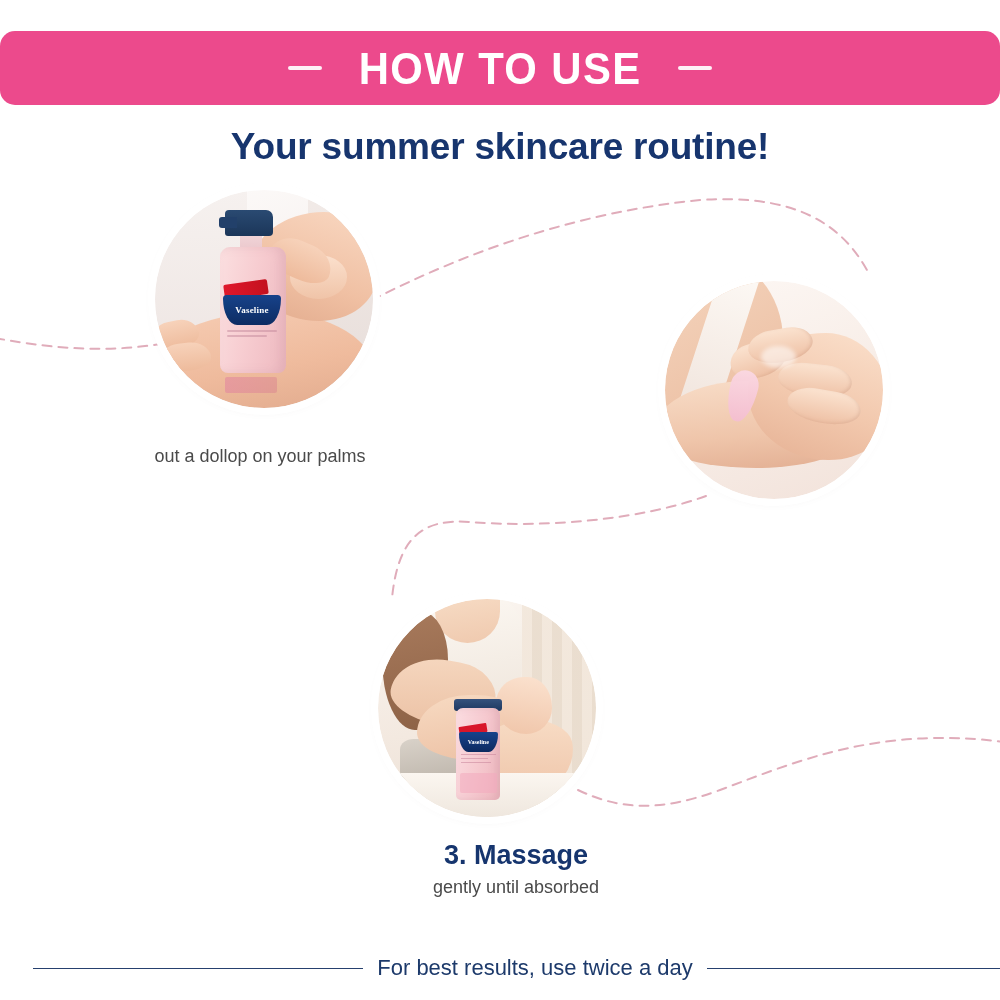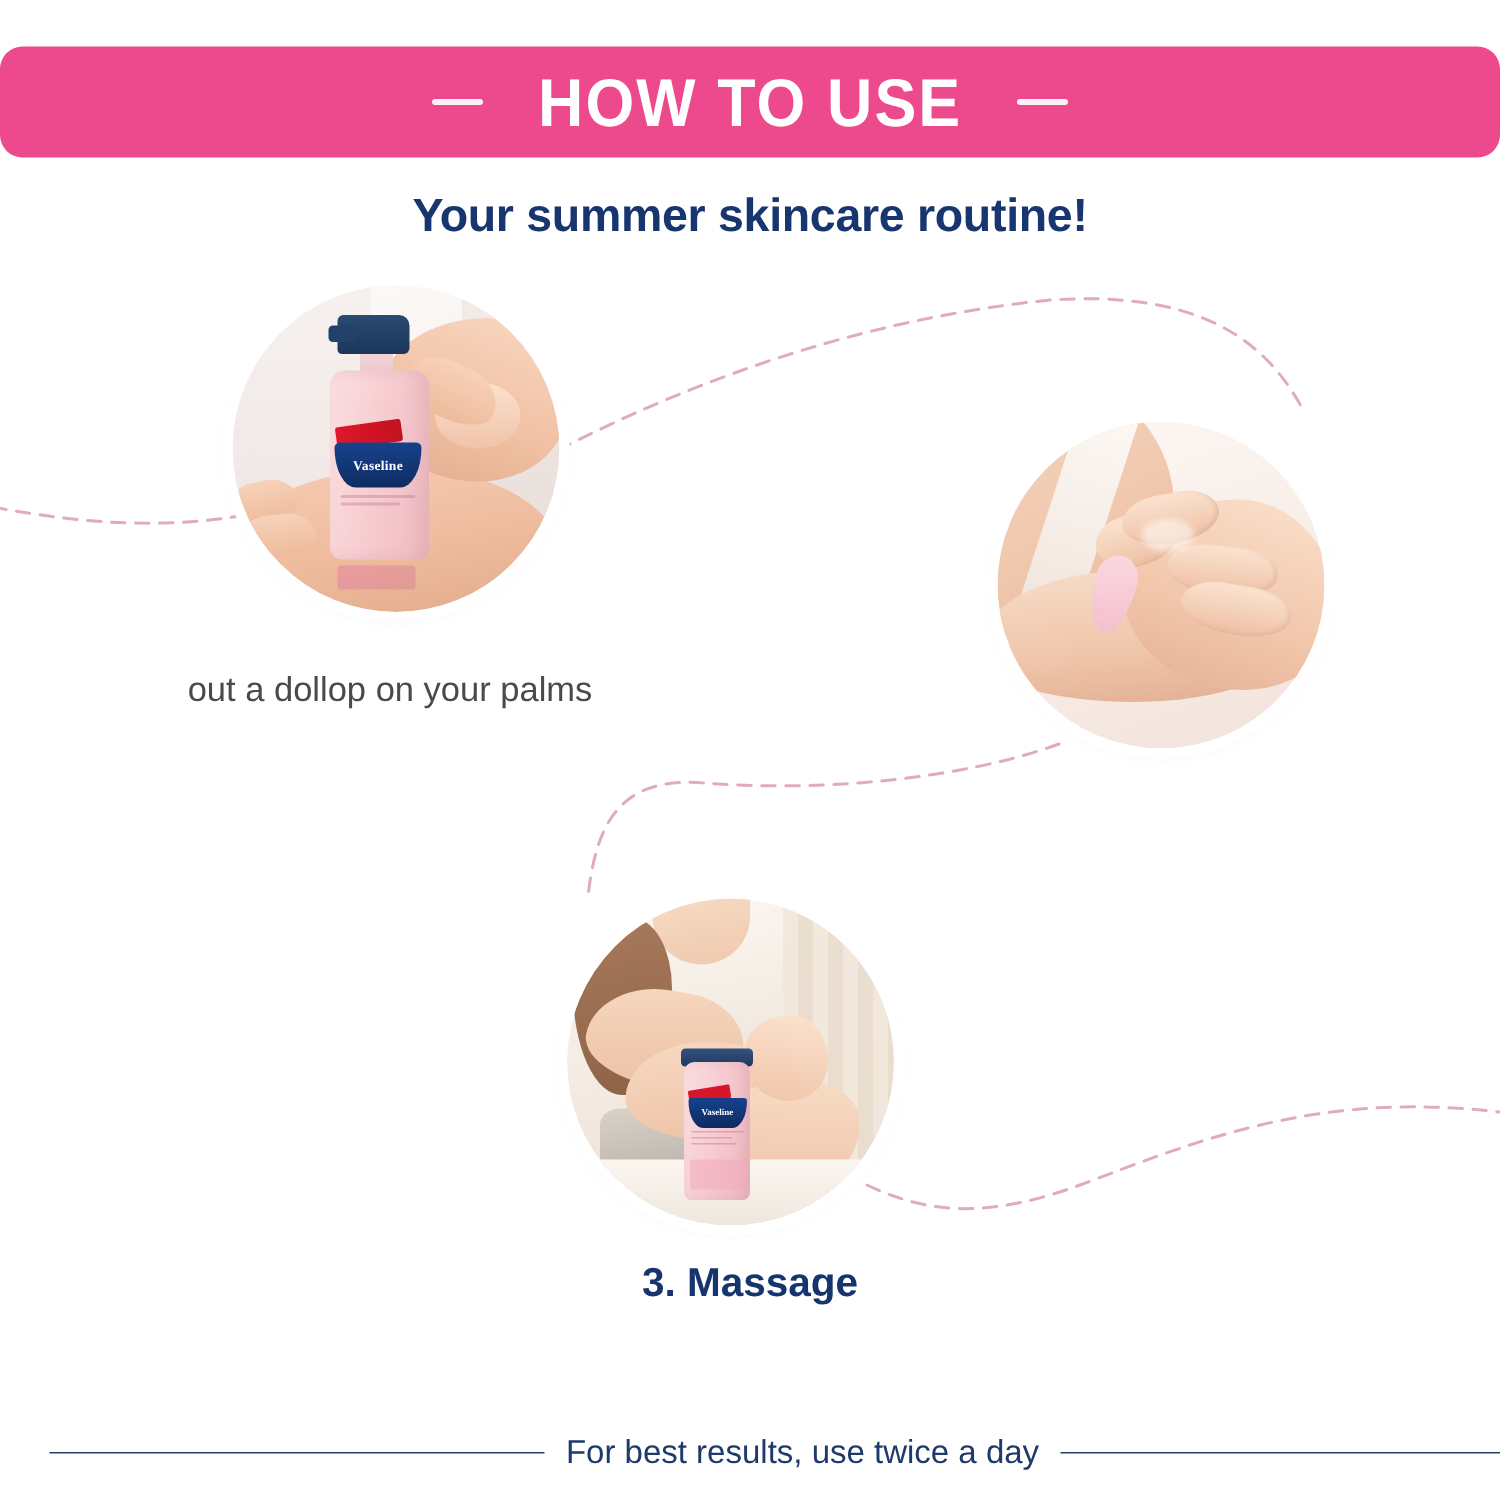--- a/index.html
+++ b/index.html
@@ -31,21 +31,21 @@
     line-height:1;
     font-family:"Liberation Sans Narrow","Liberation Sans",sans-serif;
     transform:scaleX(.93);
     white-space:nowrap;
   }
 
   
   .subtitle{
     position:absolute;top:126px;left:0;width:1000px;text-align:center;
     color:#17356e;
-    font-size:31px;font-weight:700;letter-spacing:-.2px;
+    font-size:37px;font-weight:700;letter-spacing:-.2px;
     white-space:nowrap;
   }
 
   
   .connectors{position:absolute;left:0;top:0;width:1000px;height:1000px;}
 
   
   .photo-circle{
     position:absolute;border-radius:50%;overflow:hidden;
     background:#ffffff;
@@ -57,26 +57,26 @@
   #circle2{left:665px;top:281px;width:218px;height:218px;}
   #circle3{left:378px;top:599px;width:218px;height:218px;}
 
   
   .step-caption{position:absolute;text-align:center;}
   .step-title{
     color:#16356e;font-size:27px;font-weight:700;line-height:1.15;
     white-space:nowrap;
   }
   .step-desc{
-    color:#4a4a4a;font-size:23px;font-weight:400;line-height:1.3;
+    color:#4a4a4a;font-size:18px;font-weight:400;line-height:1.3;
     margin-top:5px;white-space:nowrap;
   }
   #cap1{left:45px;top:440px;width:430px;}
   #cap2{left:535px;top:515px;width:450px;}
-  #cap3{left:280px;top:840px;width:440px;}
+  #cap3{left:296px;top:840px;width:440px;}
 
   
   .footer{
     position:absolute;left:0;top:948px;width:1000px;height:40px;
     display:flex;align-items:center;justify-content:center;gap:12px;margin-left:35px;
   }
   .footer-rule{height:1px;background:#26406e;flex:0 0 auto;}
   .footer-rule.left{width:330px;}
   .footer-rule.right{width:330px;}
   .footer-text{
@@ -386,20 +386,21 @@
     </div>
   </div>
 
   <div class="step-caption" id="cap1">
     <div class="step-desc">out a dollop on your palms</div>
   </div>
 
 
   <div class="step-caption" id="cap3">
     <div class="step-title">3. Massage</div>
+    <div class="step-desc">gently until absorbed</div>
   </div>
 
   <div class="footer">
     <span class="footer-rule left"></span>
     <span class="footer-text">For best results, use twice a day</span>
     <span class="footer-rule right"></span>
   </div>
 
 </div>
 

